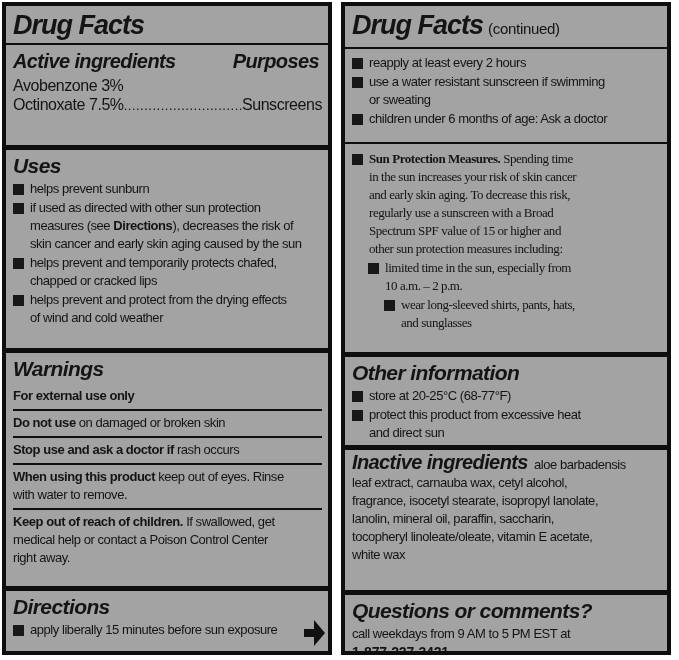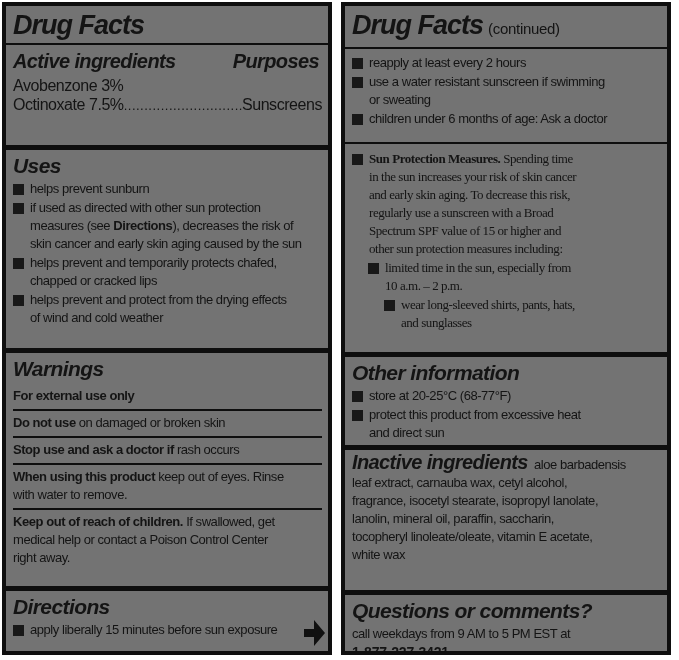--- a/index.html
+++ b/index.html
@@ -4,21 +4,21 @@
 <style>
   html,body { margin:0; padding:0; background:#fff; }
   body {
     width:679px; height:660px; position:relative;
     font-family:"Liberation Sans","DejaVu Sans",sans-serif;
     color:#141414;
     -webkit-font-smoothing:antialiased;
   }
   .box {
     position:absolute; top:2px; bottom:5px;
-    border:4px solid #0e0e0e; background:#737373;
+    border:4px solid #0e0e0e; background:#a3a3a3;
     box-sizing:border-box;
     display:flex; flex-direction:column;
     overflow:hidden;
   }
   .box-left  { left:2px;  width:330px; }
   .box-right { left:341px; width:330px; }
 
   .section { padding:3px 6px 3px 7px; overflow:hidden; box-sizing:border-box; }
   .fixed   { flex:0 0 auto; }
   .grow    { flex:1 1 auto; position:relative; }

